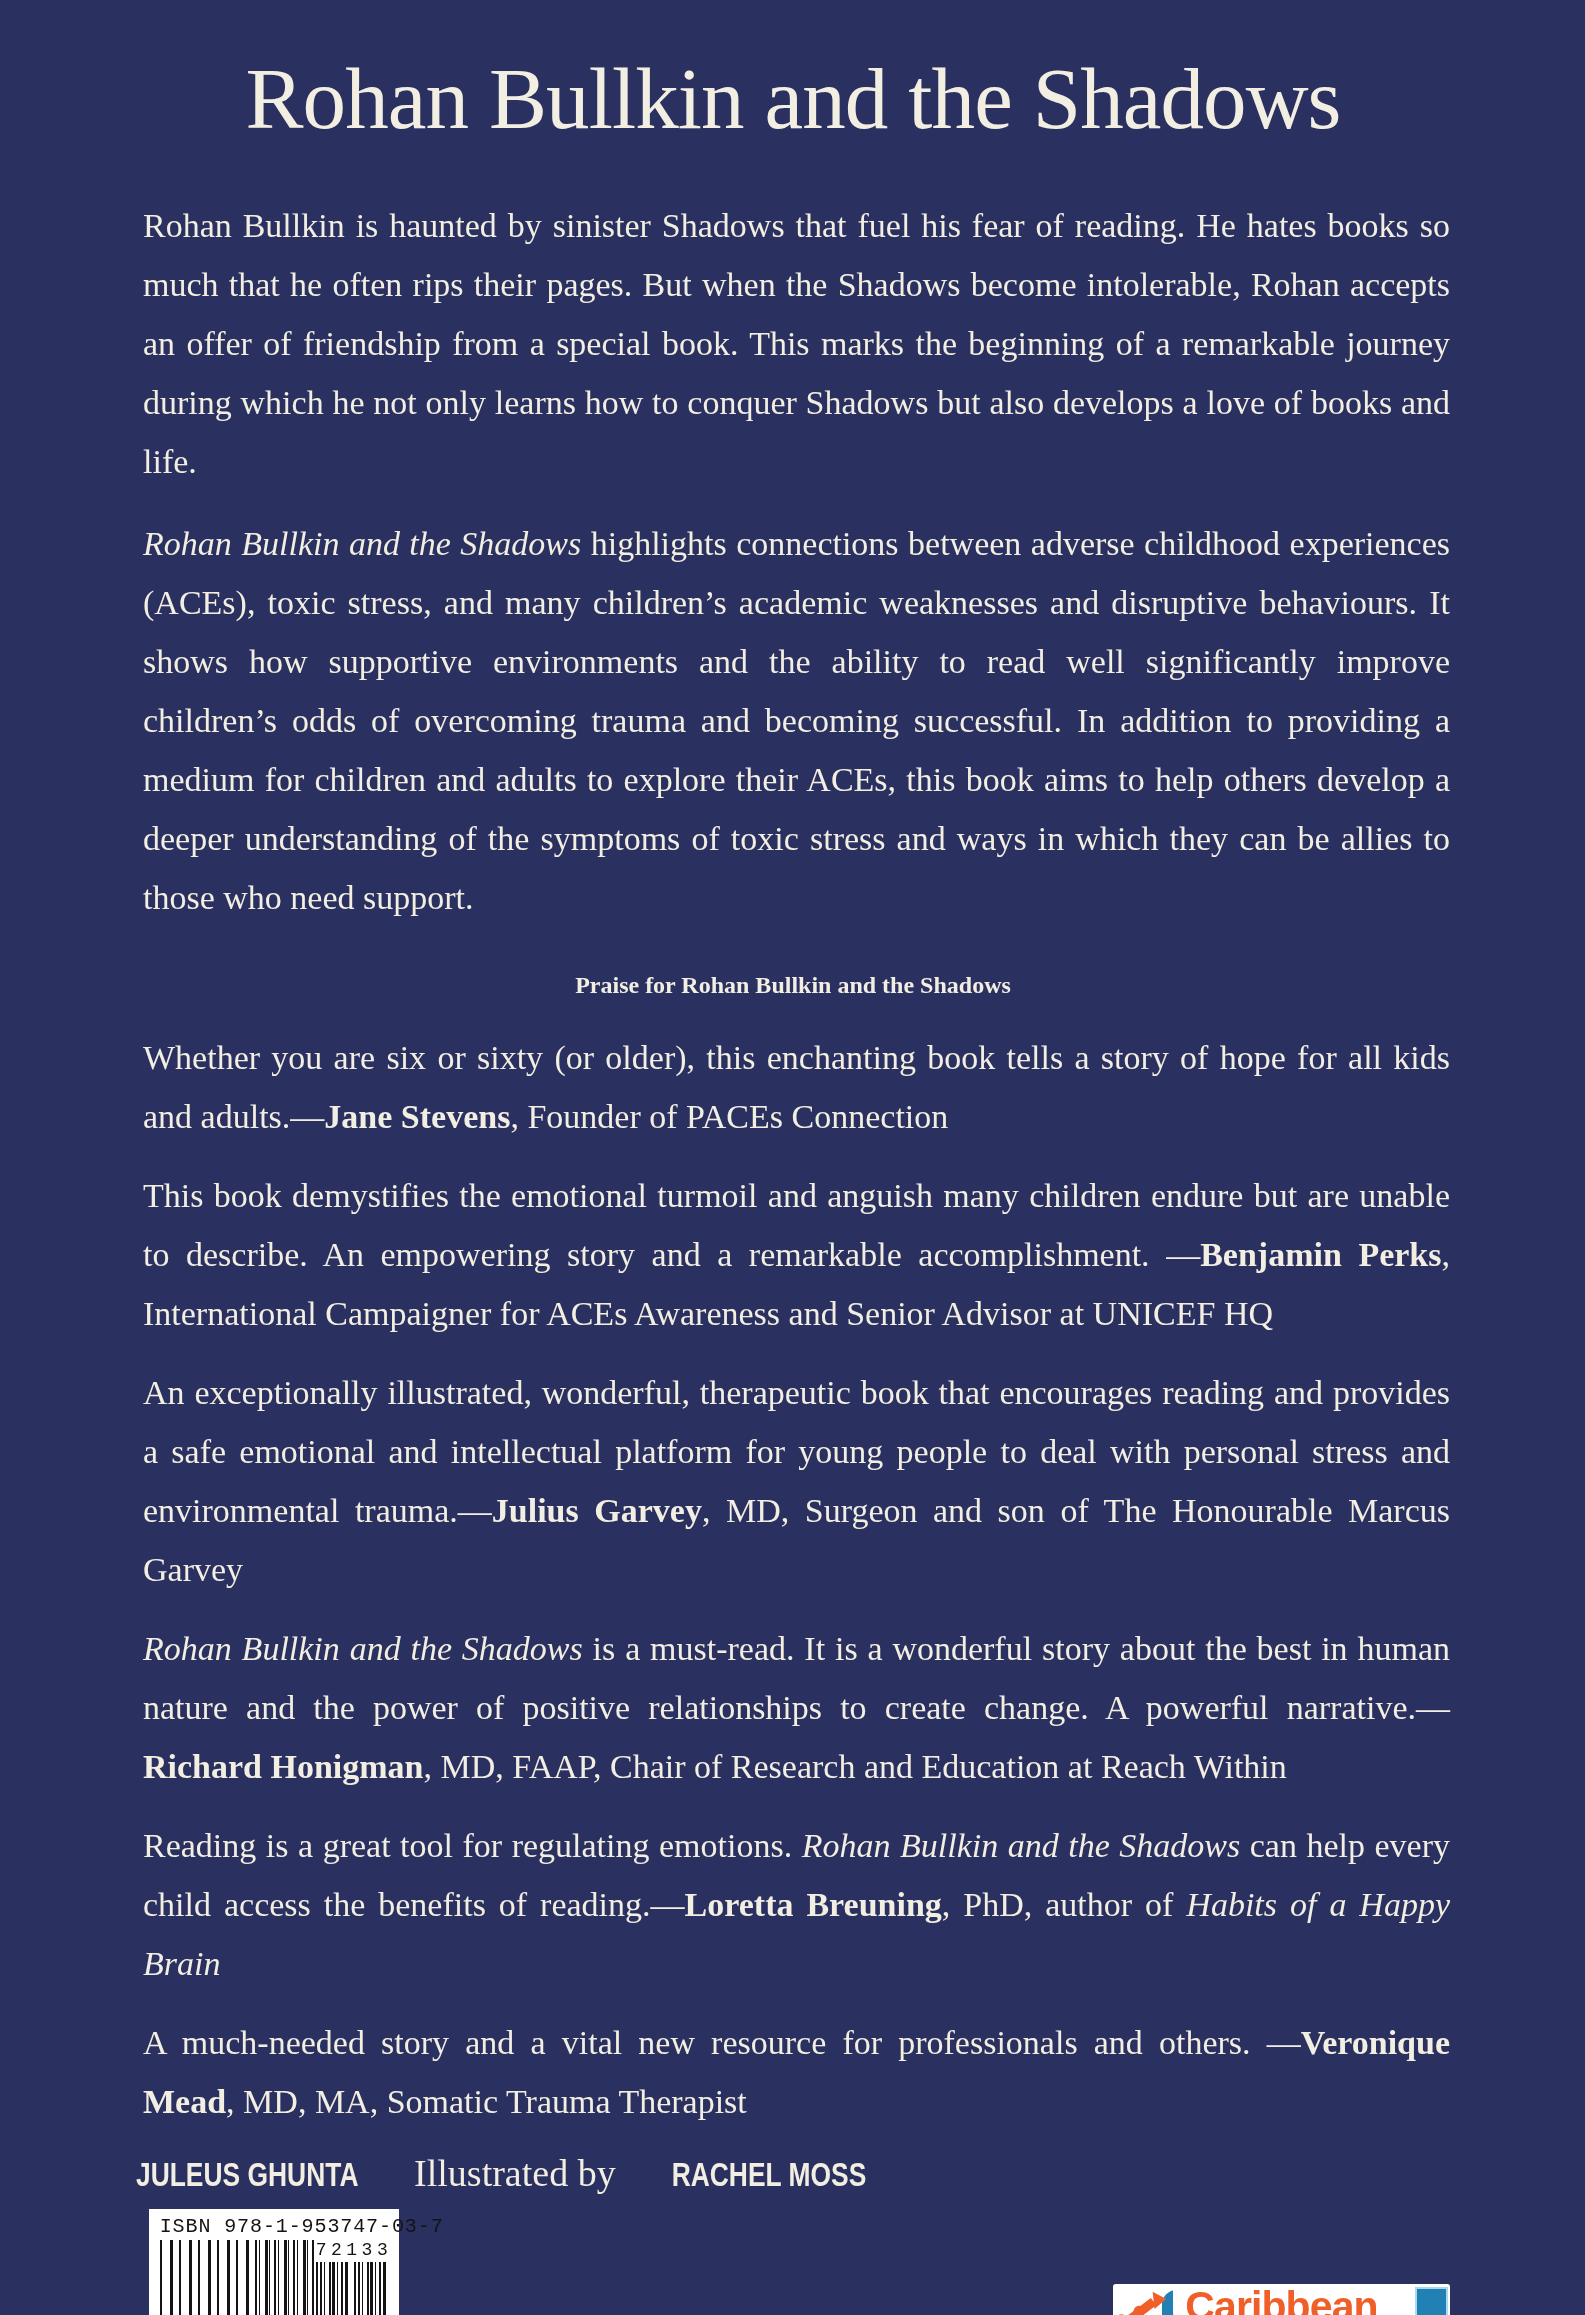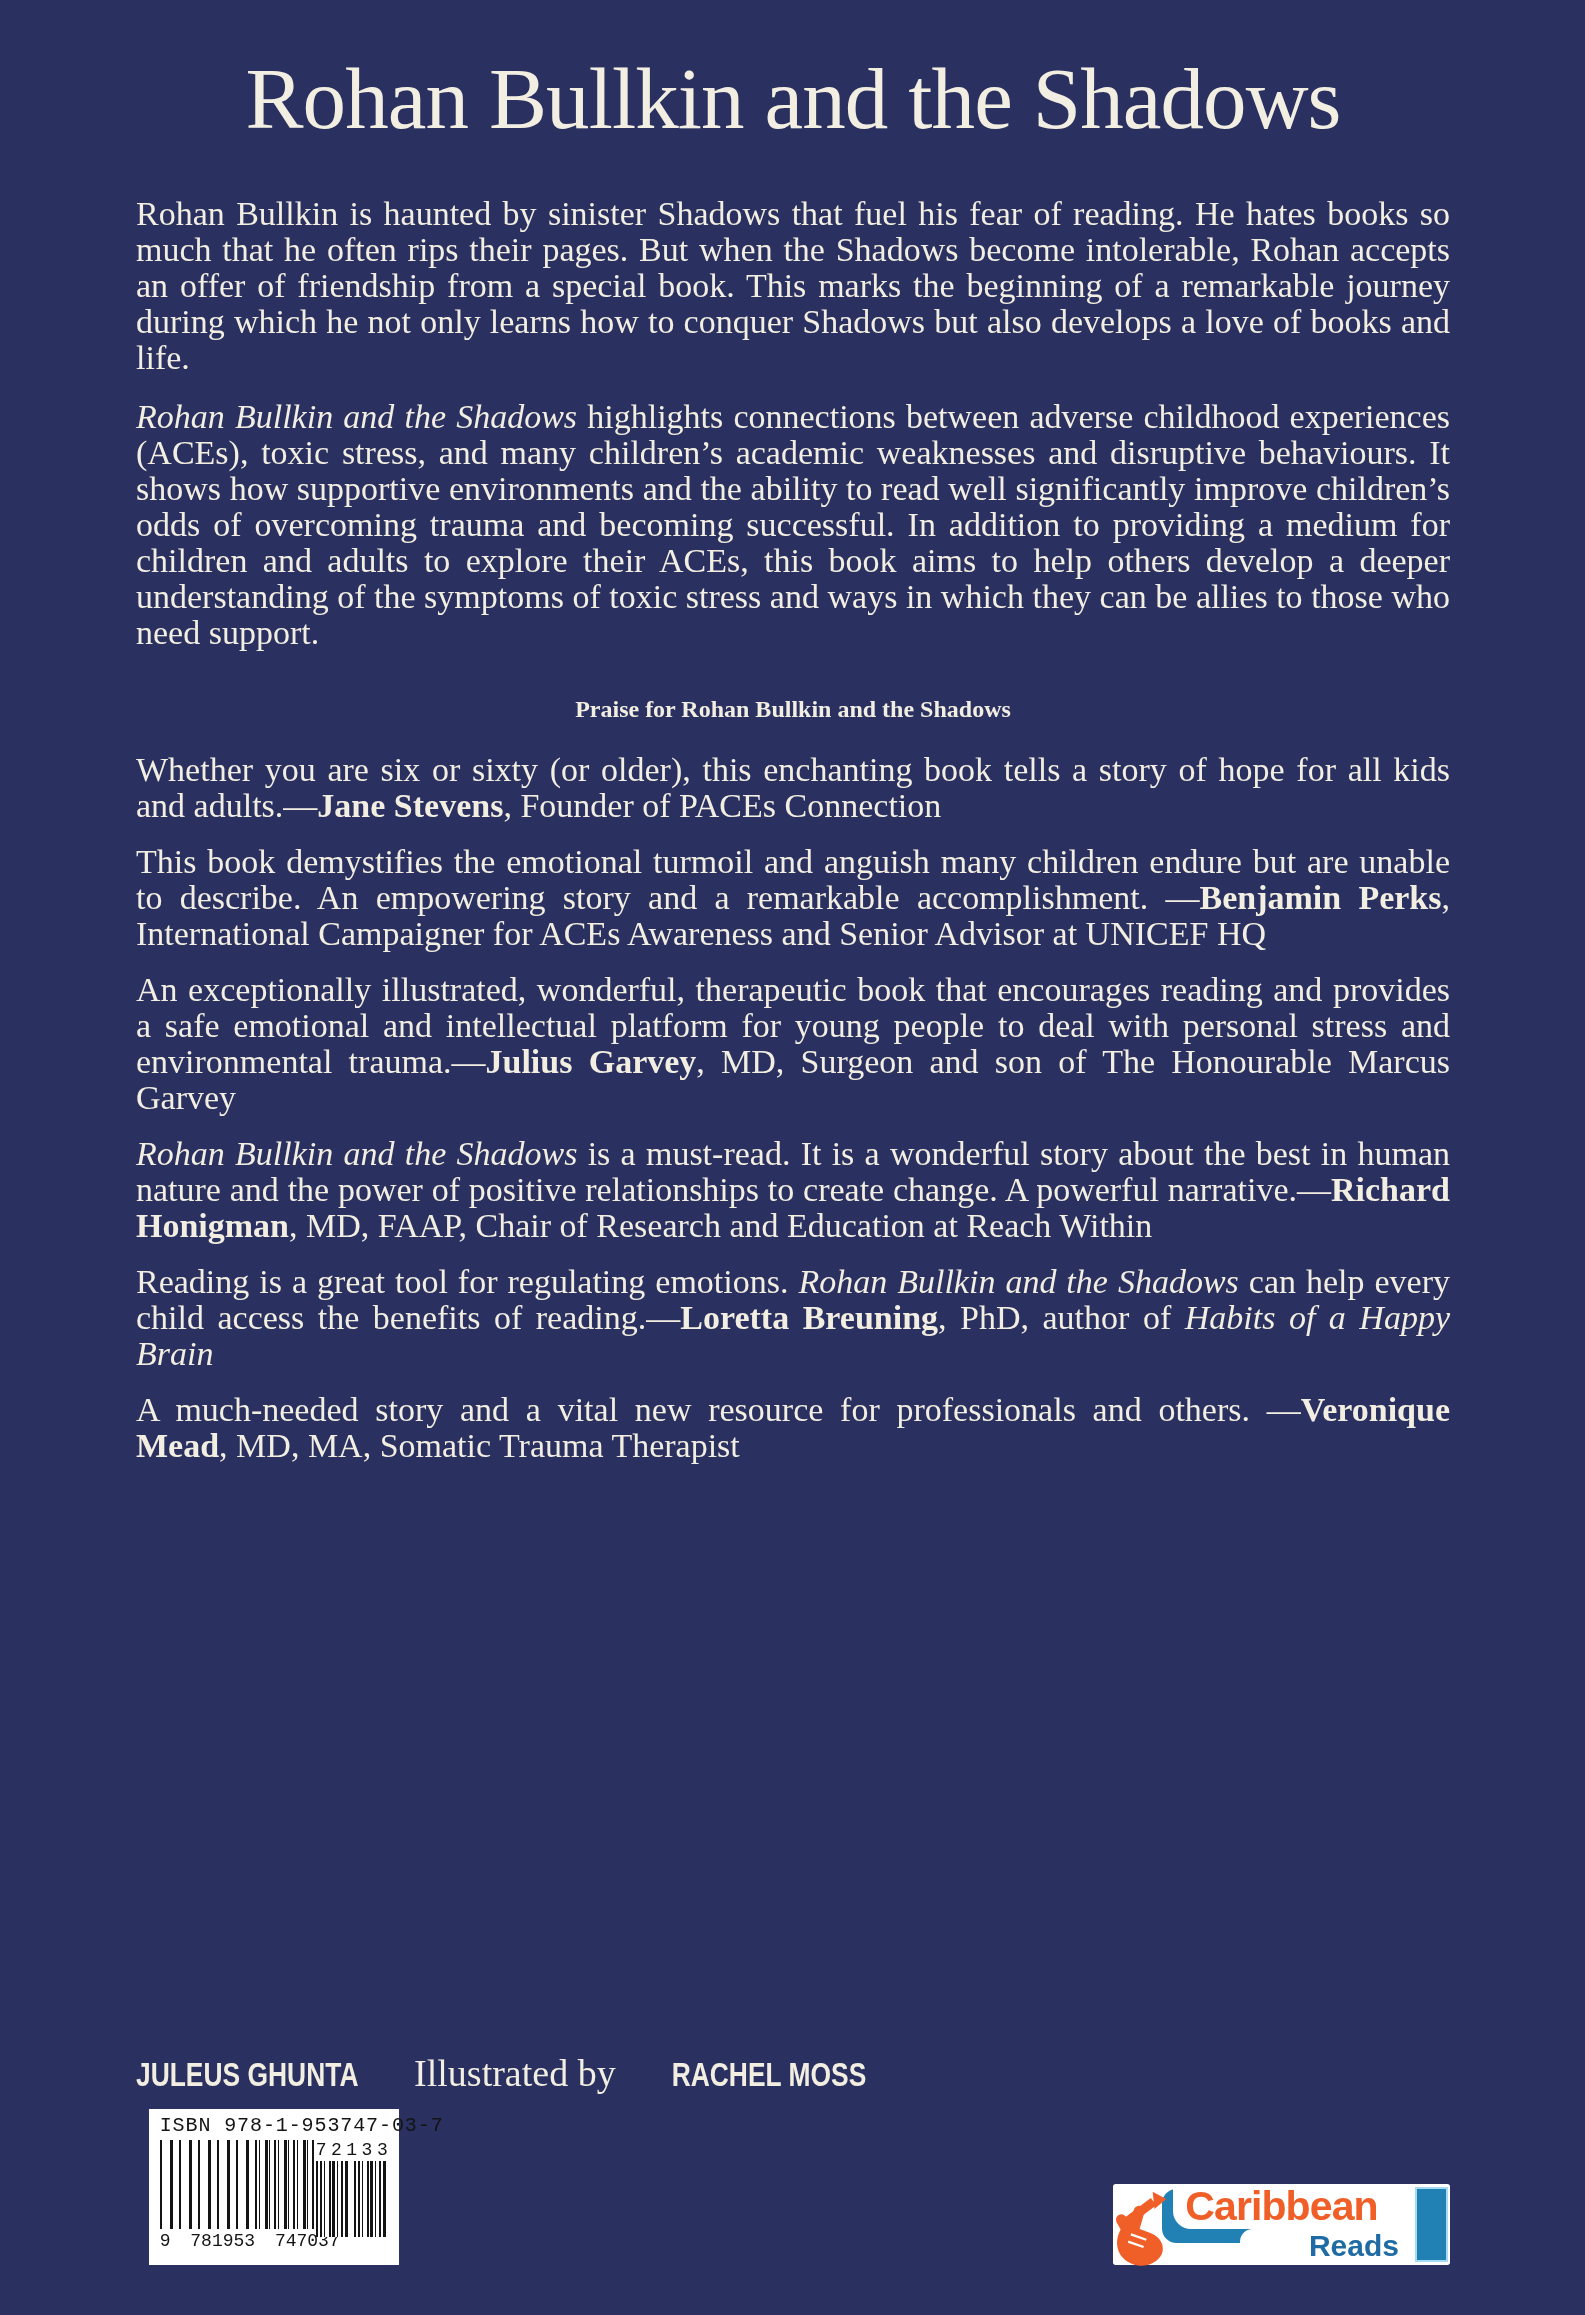--- a/index.html
+++ b/index.html
@@ -17,22 +17,22 @@
   }
   h1.title{
     margin:0 0 42px 0;
     font-size:87px;font-weight:normal;
     line-height:1.25;
     text-align:center;
     letter-spacing:-0.9px;
     color:var(--text-cream,#f2eee1);
   }
   p.body-text{
-    margin:0 0 20px 0;
-    font-size:34px;line-height:36px;
+    margin:0 0 20px 7px;
+    font-size:34px;line-height:59px;
     text-align:justify;
     color:var(--text-cream,#f2eee1);
   }
   p.body-text.synopsis-1{margin-bottom:23.5px;}
   .rb{font-weight:bold;}
   .ri{font-style:italic;}
   h2.praise-heading{
     margin:12.7px 0 18px 0;
     font-size:24px;line-height:50px;
     text-align:center;font-weight:bold;

